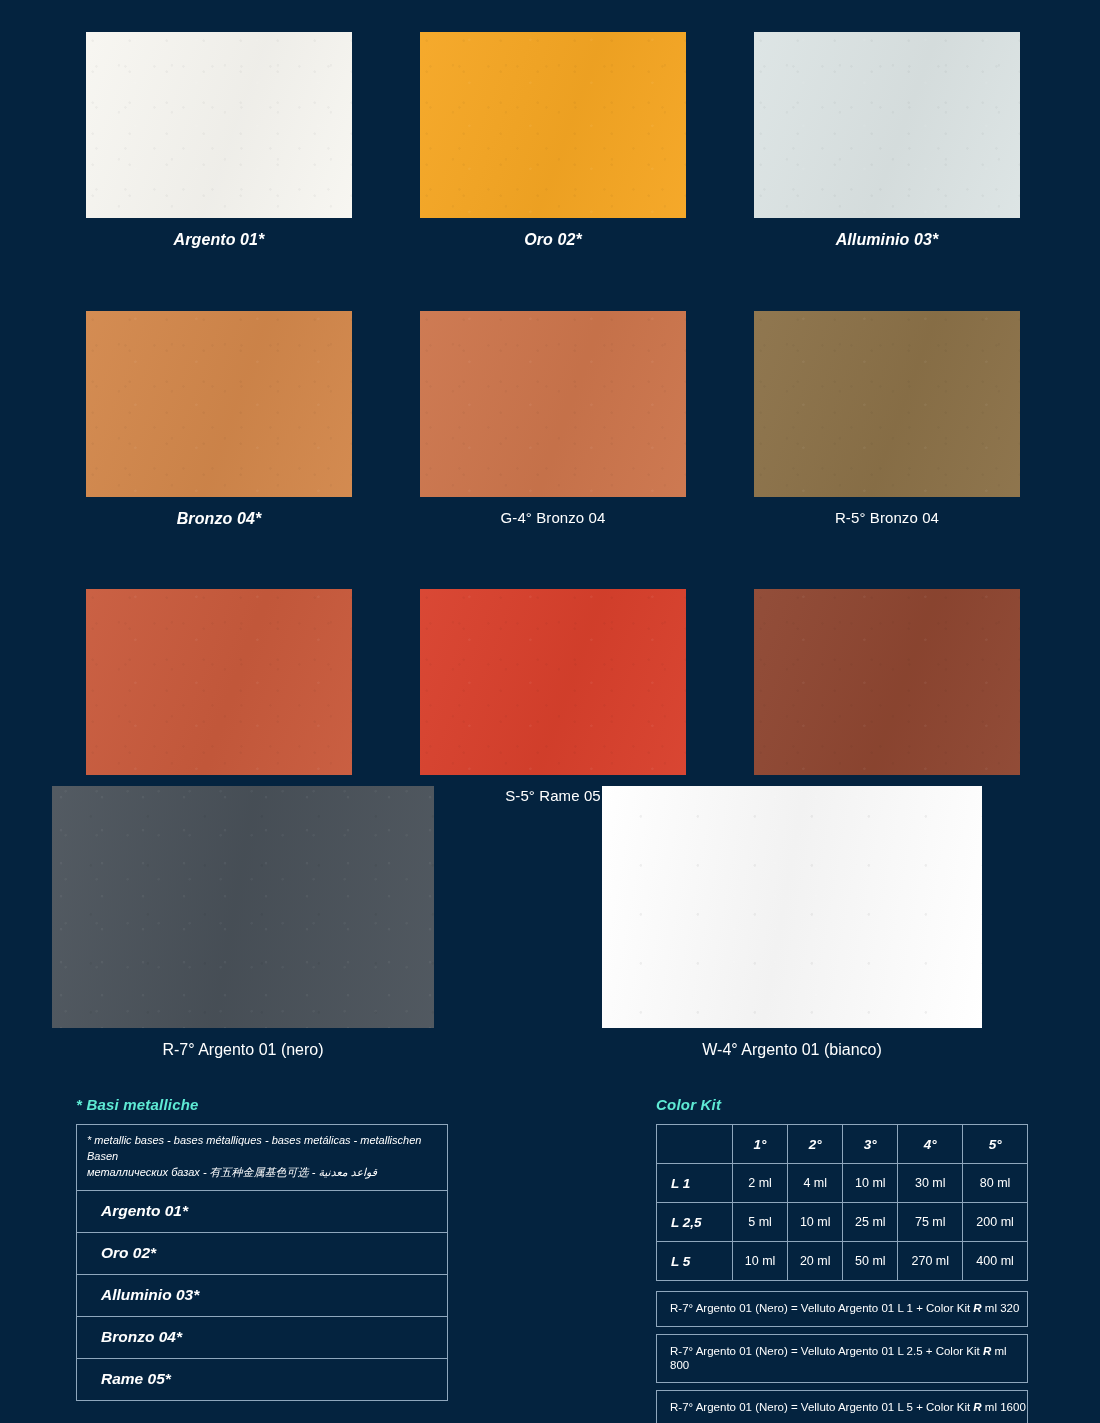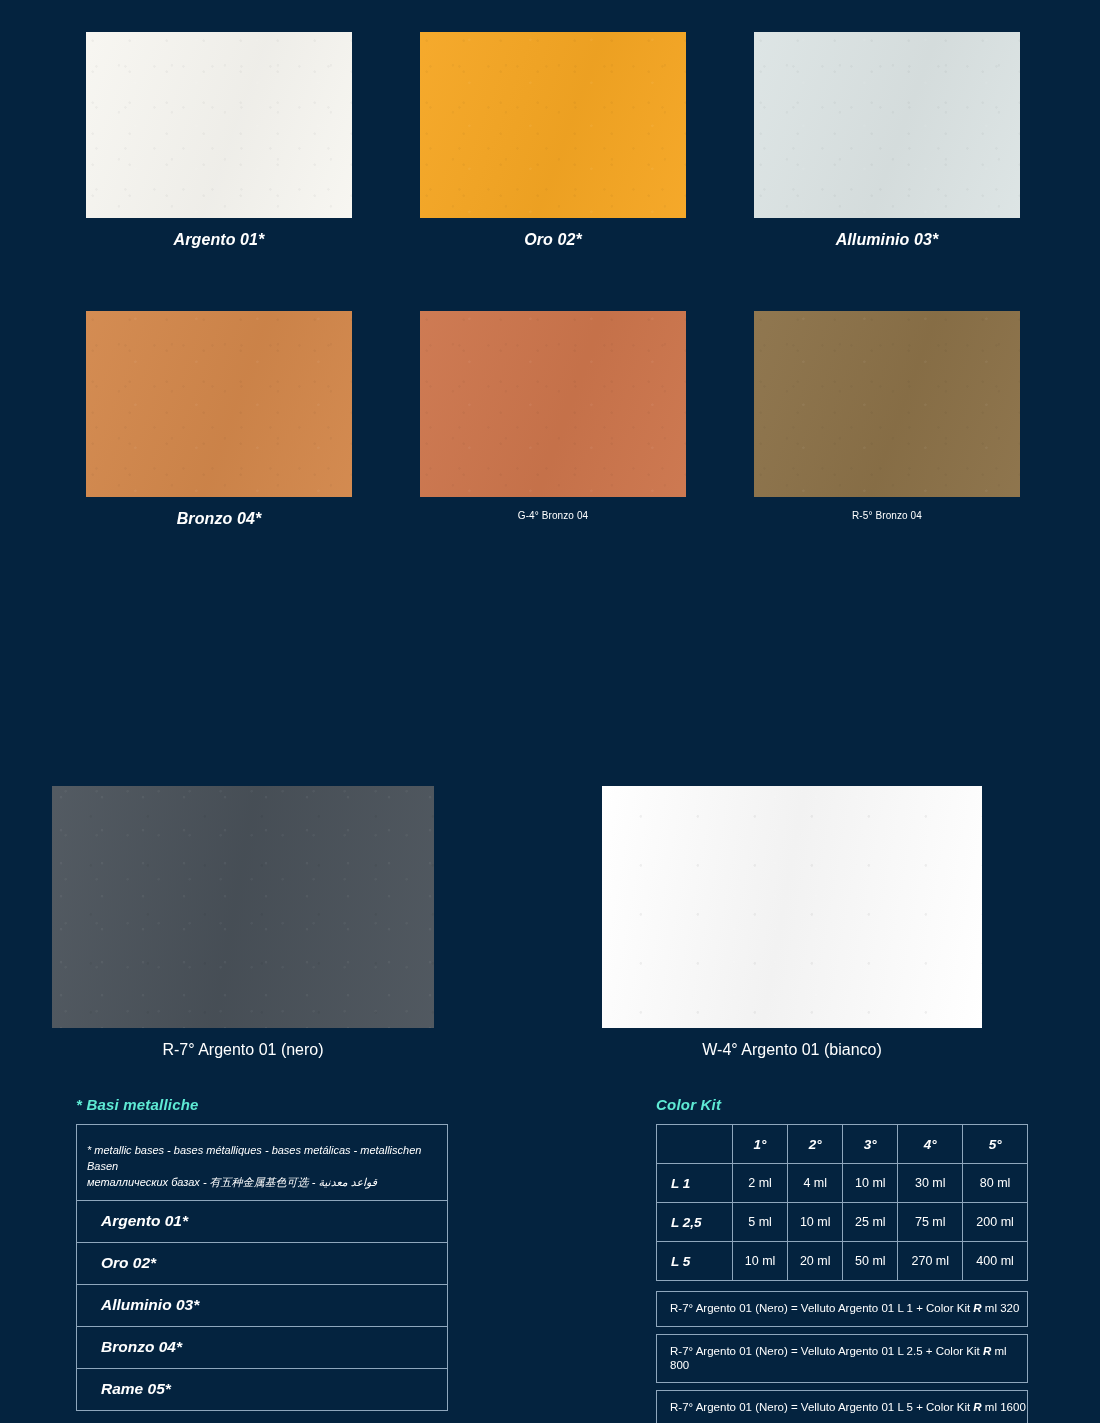--- a/index.html
+++ b/index.html
@@ -49,21 +49,21 @@
       radial-gradient(circle at 18% 28%, rgba(0,0,0,0.035) 0 1px, transparent 1.5px),
       radial-gradient(circle at 62% 71%, rgba(0,0,0,0.03) 0 1px, transparent 1.5px),
       radial-gradient(circle at 81% 18%, rgba(255,255,255,0.05) 0 1px, transparent 1.5px),
       radial-gradient(circle at 36% 84%, rgba(0,0,0,0.03) 0 1px, transparent 1.5px),
       linear-gradient(110deg, rgba(255,255,255,0.045) 0%, rgba(0,0,0,0.035) 55%, rgba(255,255,255,0.03) 100%);
     background-size: 37px 31px, 53px 47px, 61px 43px, 29px 41px, 100% 100%;
     pointer-events: none;
   }
   .swatch-caption {
     margin-top: 13px;
-    font-size: 10px;
+    font-size: 15px;
     line-height: 1.1;
     letter-spacing: 0.1px;
     text-align: center;
     color: #ffffff;
     white-space: nowrap;
   }
   .swatch-caption.bold-italic {
     font-weight: 700;
     font-style: italic;
     font-size: 16px;
@@ -133,21 +133,21 @@
   }
   .panel-title.left-title { margin-left: 0px; }
 
   .bases-table {
     border: 1px solid #8fa7bd;
     border-collapse: collapse;
     width: 100%;
   }
   .bases-note-cell {
     border-bottom: 1px solid #8fa7bd;
-    padding: 18px 10px 9px 10px;
+    padding: 8px 10px 9px 10px;
     font-style: italic;
     font-size: 11px;
     line-height: 1.45;
     color: #ffffff;
     text-align: left;
   }
   .bases-note-cell .line2 { display: block; }
   .bases-row-cell {
     border-top: 1px solid #8fa7bd;
     padding: 11px 10px 11px 24px;
@@ -230,20 +230,34 @@
       <div class="swatch-caption">G-4° Bronzo 04</div>
     </div>
     <div class="swatch-cell">
       <div class="swatch-box" id="sw-1-2" style="background: rgb(139, 113, 72);"></div>
       <div class="swatch-caption">R-5° Bronzo 04</div>
     </div>
   </div>
 
   <div class="row-gap"></div>
 
+  <div class="swatch-row">
+    <div class="swatch-cell">
+      <div class="swatch-box" id="sw-2-0" style="background: rgb(200, 90, 60);"></div>
+      <div class="swatch-caption bold-italic">Rame 05*</div>
+    </div>
+    <div class="swatch-cell">
+      <div class="swatch-box" id="sw-2-1" style="background: rgb(216, 64, 44);"></div>
+      <div class="swatch-caption">S-5° Rame 05</div>
+    </div>
+    <div class="swatch-cell">
+      <div class="swatch-box" id="sw-2-2" style="background: rgb(142, 70, 49);"></div>
+      <div class="swatch-caption">R-5° Rame 05</div>
+    </div>
+  </div>
 </div>
 
 <div class="big-row">
   <div class="big-cell left">
     <div class="big-box" id="big-0" style="background: rgb(74, 82, 90);"></div>
     <div class="big-caption">R-7° Argento 01 (nero)</div>
   </div>
   <div class="big-cell right">
     <div class="big-box" id="big-1" style="background: rgb(255, 255, 255);"></div>
     <div class="big-caption">W-4° Argento 01 (bianco)</div>

